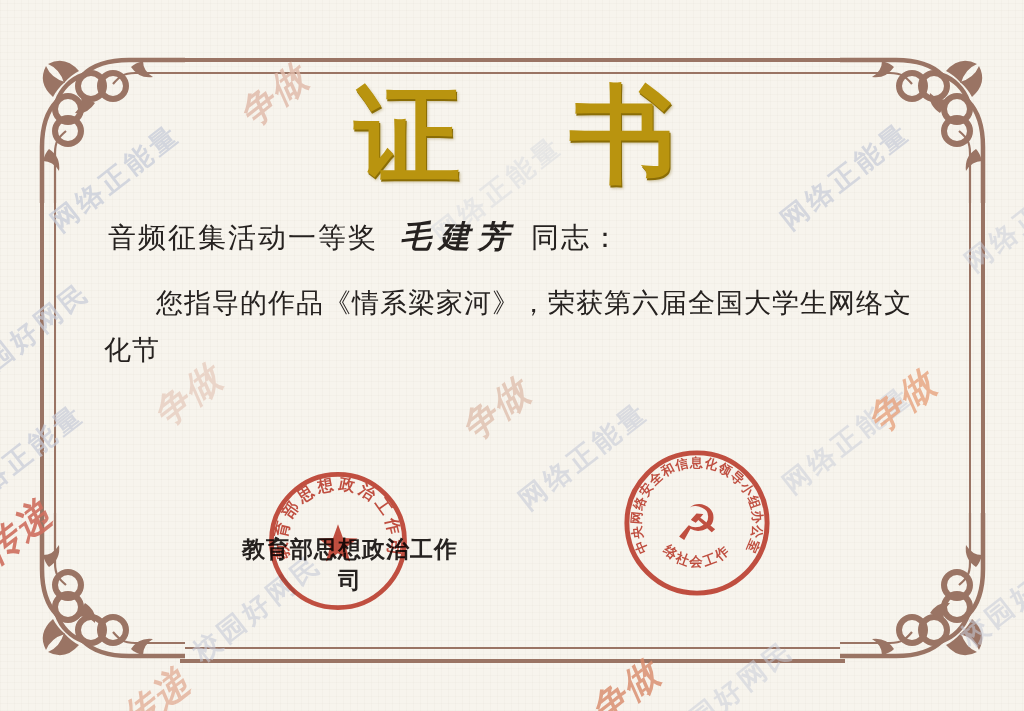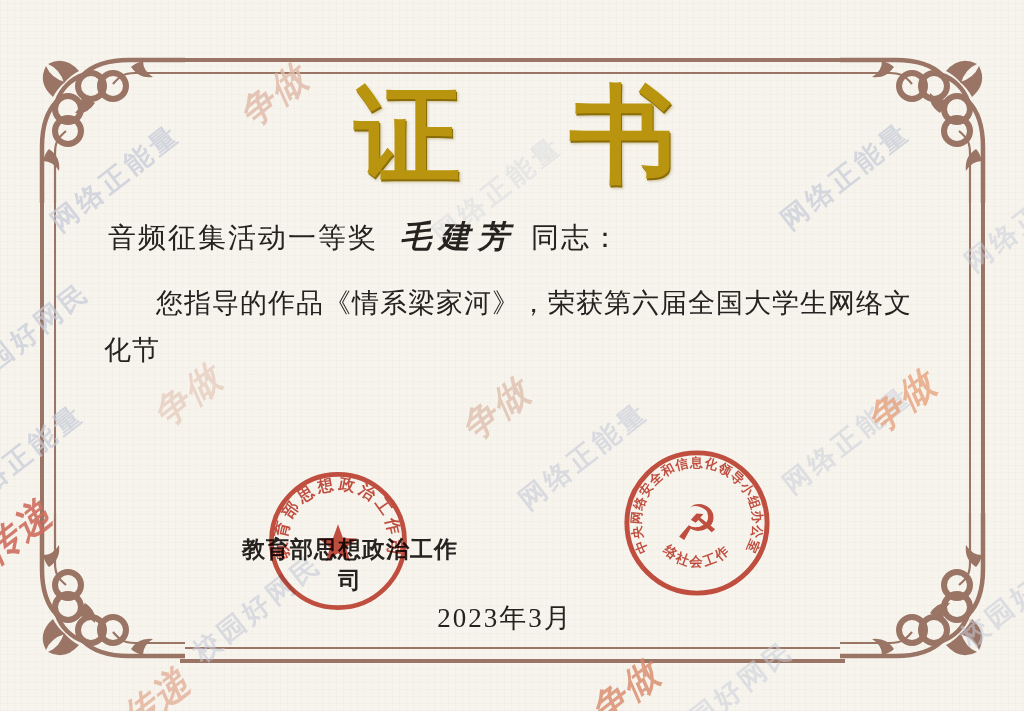--- a/index.html
+++ b/index.html
@@ -145,21 +145,20 @@
     <div class="recipient">
       <span>音频征集活动一等奖</span><span class="name">毛建芳</span><span>同志：</span>
     </div>
 
     <div class="body-text">
       <span class="indent"></span><span>您指导的作品《情系梁家河》，荣获第六届全国大学生网络文化节</span><br>
     </div>
 
     <div class="sig left">教育部思想政治工作司</div>
 
-    <div class="date">2023年3月</div>
   </div>
 
   <div class="seal left-seal">
     <svg viewBox="0 0 160 160">
       <circle cx="80" cy="80" r="71" fill="none" stroke="#bf3a2b" stroke-width="5"></circle>
       <defs>
         <path id="lseal-arc" d="M32.4 107.5 A55 55 0 1 1 127.6 107.5" fill="none"></path>
       </defs>
       <text font-size="17" fill="#bf3a2b" letter-spacing="4" font-family="Liberation Serif, serif" font-weight="bold">
         <textPath href="#lseal-arc" startOffset="50%" text-anchor="middle">教育部思想政治工作司</textPath>

